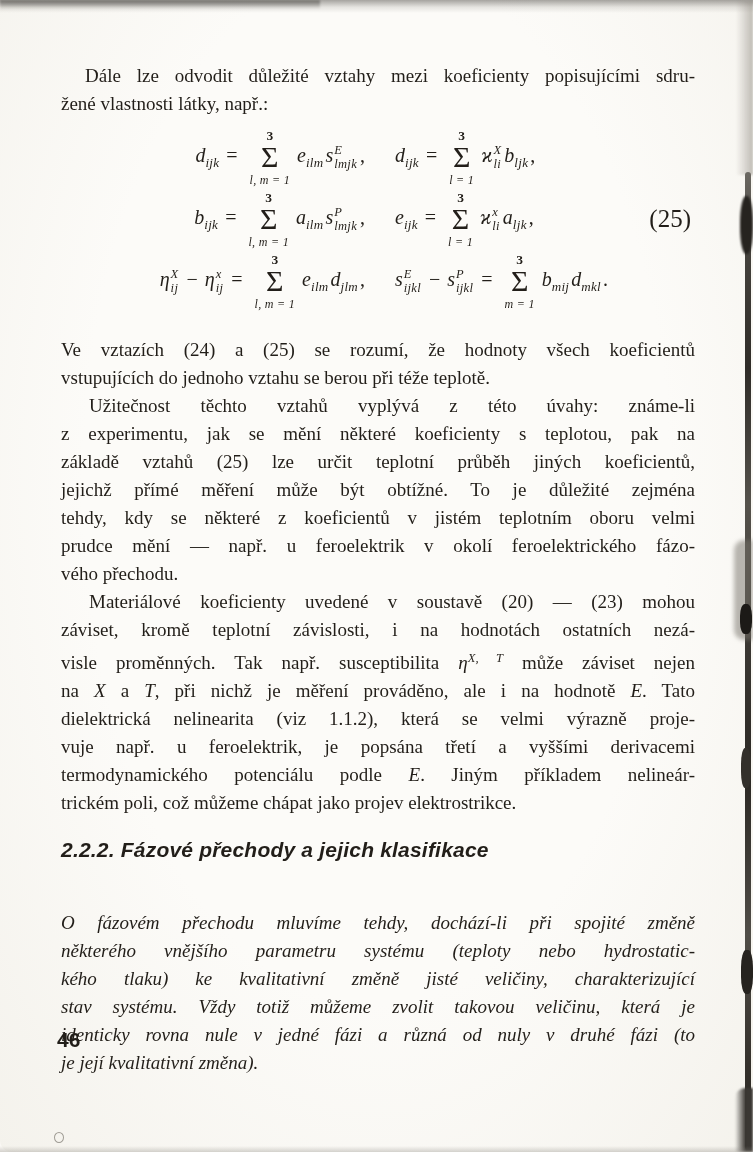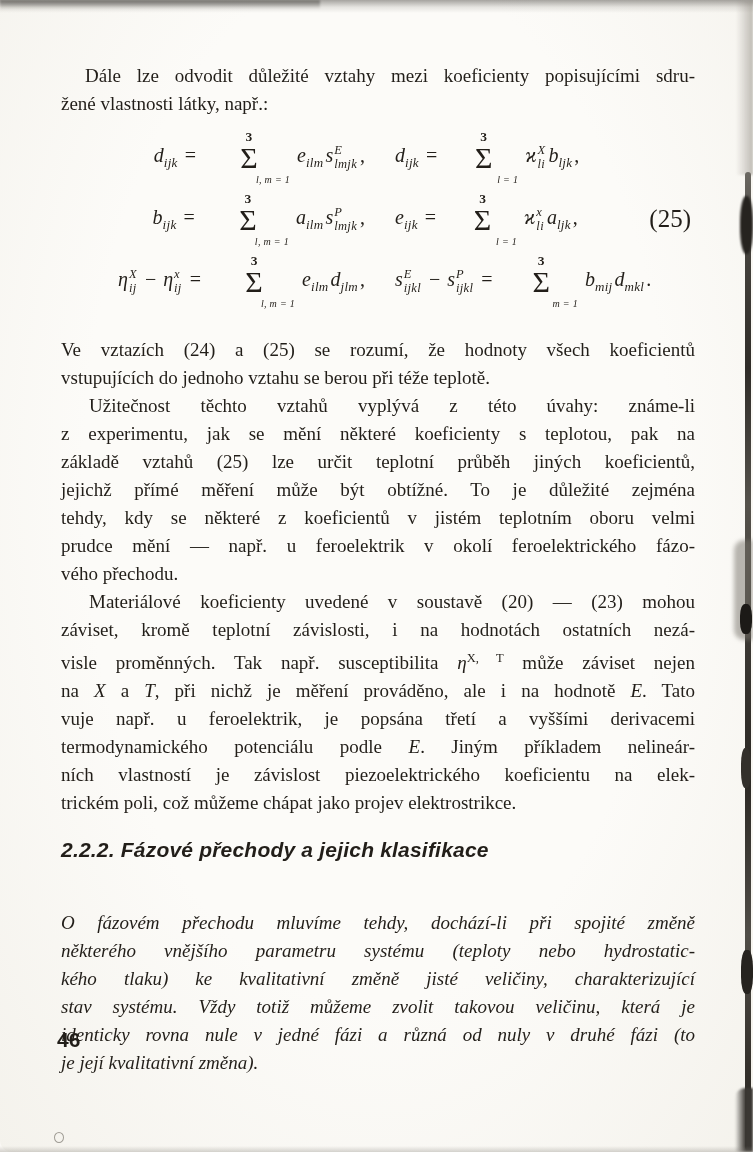--- a/index.html
+++ b/index.html
@@ -47,36 +47,36 @@
   .para{font-size:19px;line-height:28px;}
   .pline{text-align:justify;text-align-last:justify;white-space:normal;}
   .pline.last{text-align-last:left;}
   .para.indent .pline:first-child{text-indent:28px;}
   .para.indent-sm .pline:first-child{text-indent:24px;}
   .p1{margin-top:10px;}
   .p2{margin-top:24px;}
 
   .r-n{}
   .r-i{font-style:italic;}
-  .r-sup{vertical-align:super;font-size:66%;}
+  .r-sup{vertical-align:super;font-size:66%;font-style:italic;}
 
   
   .equations{margin-top:8px;font-size:20px;}
   .eqrow{display:flex;align-items:center;height:62px;position:relative;}
   .eql{width:305px;text-align:right;line-height:1;}
   .eqr{margin-left:28px;text-align:left;line-height:1;flex:1 1 auto;}
   .eqnum{position:absolute;right:4px;top:50%;transform:translateY(-50%);font-size:25px;}
   .r-v{font-style:italic;margin-left:1px;}
   .r-o{margin:0 1px;}
   .r-sub{vertical-align:-0.4em;font-size:13px;font-style:italic;letter-spacing:.3px;margin-right:1px;}
   .ss{display:inline-flex;flex-direction:column;font-size:12.5px;line-height:1.15;vertical-align:middle;font-style:italic;text-align:left;margin:0 2px 0 1px;letter-spacing:.3px;}
   .sum{display:inline-flex;flex-direction:column;align-items:center;line-height:1;margin:0 6px;vertical-align:middle;}
   .sum-u{font-size:13.5px;font-weight:bold;margin-bottom:1px;}
   .sum-s{font-size:30px;line-height:.95;}
-  .sum-l{font-size:10px;font-style:italic;margin-top:2px;letter-spacing:.3px;margin-left:48px;}
+  .sum-l{font-size:12px;font-style:italic;margin-top:2px;letter-spacing:.3px;}
 
   
   .heading{
     margin:20px 0 0 0;padding:0;
     font-family:"Liberation Sans","DejaVu Sans",sans-serif;
     font-weight:bold;font-style:italic;
     font-size:21px;line-height:26px;letter-spacing:.2px;
   }
   .p5{margin-top:46px;font-style:italic;}
   .pagenum{
@@ -185,23 +185,23 @@
         <div class="pline"><span class="r-n">jejichž přímé měření může být obtížné. To je důležité zejména</span></div>
         <div class="pline"><span class="r-n">tehdy, kdy se některé z koeficientů v jistém teplotním oboru velmi</span></div>
         <div class="pline"><span class="r-n">prudce mění — např. u feroelektrik v okolí feroelektrického fázo-</span></div>
         <div class="pline last"><span class="r-n">vého přechodu.</span></div>
       </div>
     <div class="para indent">
         <div class="pline"><span class="r-n">Materiálové koeficienty uvedené v soustavě (20) — (23) mohou</span></div>
         <div class="pline"><span class="r-n">záviset, kromě teplotní závislosti, i na hodnotách ostatních nezá-</span></div>
         <div class="pline"><span class="r-n">visle proměnných. Tak např. susceptibilita </span><span class="r-i">η</span><span class="r-sup">X, T</span><span class="r-n"> může záviset nejen</span></div>
         <div class="pline"><span class="r-n">na </span><span class="r-i">X</span><span class="r-n"> a </span><span class="r-i">T</span><span class="r-n">, při nichž je měření prováděno, ale i na hodnotě </span><span class="r-i">E</span><span class="r-n">. Tato</span></div>
+        <div class="pline"><span class="r-n">dielektrická nelinearita (viz 1.1.2), která se velmi výrazně proje-</span></div>
         <div class="pline"><span class="r-n">vuje např. u feroelektrik, je popsána třetí a vyššími derivacemi</span></div>
         <div class="pline"><span class="r-n">termodynamického potenciálu podle </span><span class="r-i">E</span><span class="r-n">. Jiným příkladem nelineár-</span></div>
-        <div class="pline"><span class="r-n">ních vlastností je závislost piezoelektrického koeficientu na elek-</span></div>
         <div class="pline last"><span class="r-n">trickém poli, což můžeme chápat jako projev elektrostrikce.</span></div>
       </div>
 
     <h2 class="heading">2.2.2. Fázové přechody a jejich klasifikace</h2>
 
     <div class="para p5">
         <div class="pline"><span class="r-n">O fázovém přechodu mluvíme tehdy, dochází-li při spojité změně</span></div>
         <div class="pline"><span class="r-n">některého vnějšího parametru systému (teploty nebo hydrostatic-</span></div>
         <div class="pline"><span class="r-n">kého tlaku) ke kvalitativní změně jisté veličiny, charakterizující</span></div>
         <div class="pline"><span class="r-n">stav systému. Vždy totiž můžeme zvolit takovou veličinu, která je</span></div>

